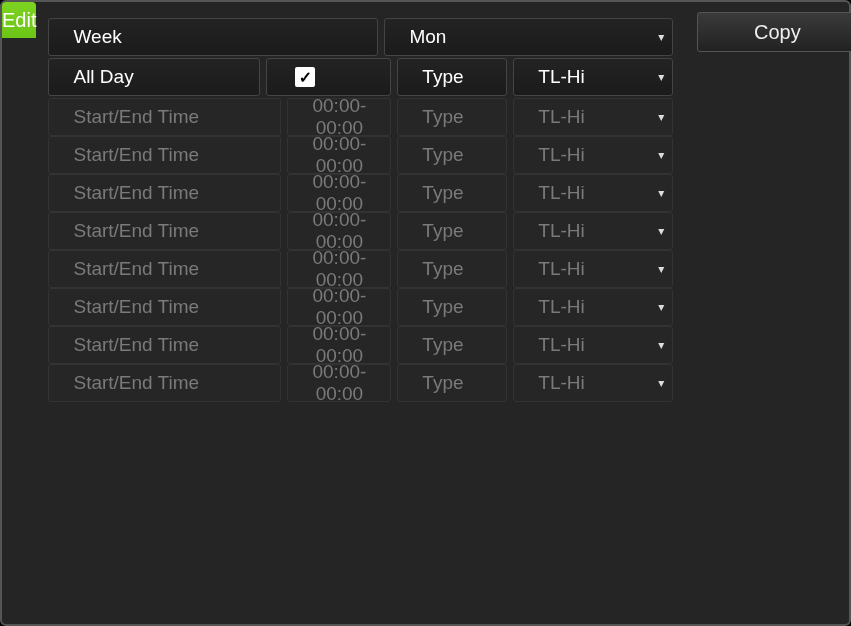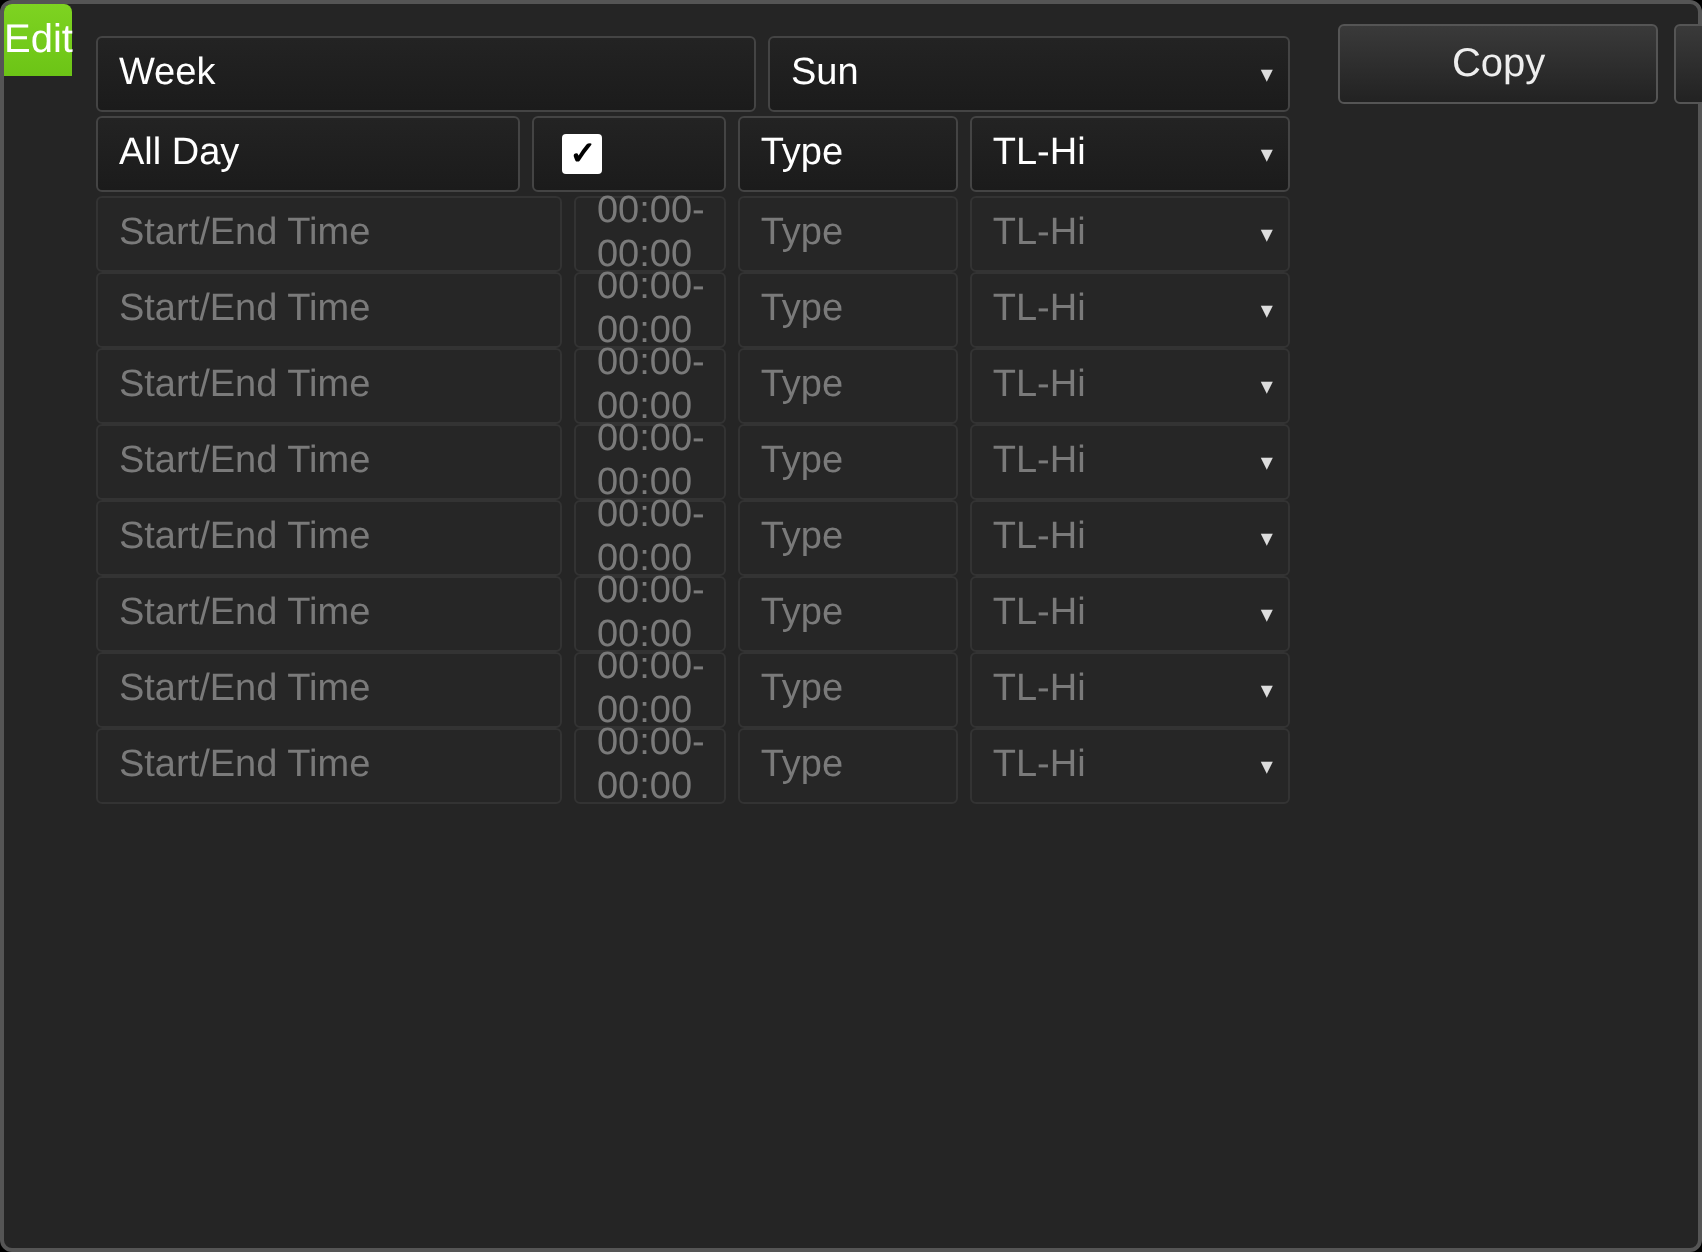--- a/index.html
+++ b/index.html
@@ -40,24 +40,25 @@
       display: flex;
       height: 38px;
       gap: 6px;
     }
     .cell {
       border: 1px solid #444;
       border-radius: 3px;
       background: linear-gradient(to bottom, #232323, #1b1b1b);
       display: flex;
       align-items: center;
-      padding: 0 10px;
+      padding: 0 24px;
       color: #ccc;
       font-size: 19px;
       position: relative;
+      text-align: center;
     }
     .cell-enabled {
       color: #fff;
     }
     .cell-disabled {
       color: #7a7a7a;
       background: #262626;
       border: 1px solid #333;
     }
     .label-col { width: 233px; flex-shrink: 0; }
@@ -117,21 +118,21 @@
     <span>Edit</span>
   </div>
 
   <div class="content">
 
     <div class="row week-row">
       <div class="cell cell-enabled label-col">
         <span>Week</span>
       </div>
       <div class="cell cell-enabled week-val">
-        <span>Sun</span>
+        <span>Mon</span>
         <span class="dropdown-caret">▾</span>
       </div>
     </div>
 
     <div class="row">
       <div class="cell cell-enabled allday-left">
         <span>All Day</span>
       </div>
       <div class="cell cell-enabled allday-check">
         <div class="checkbox">✓</div>

